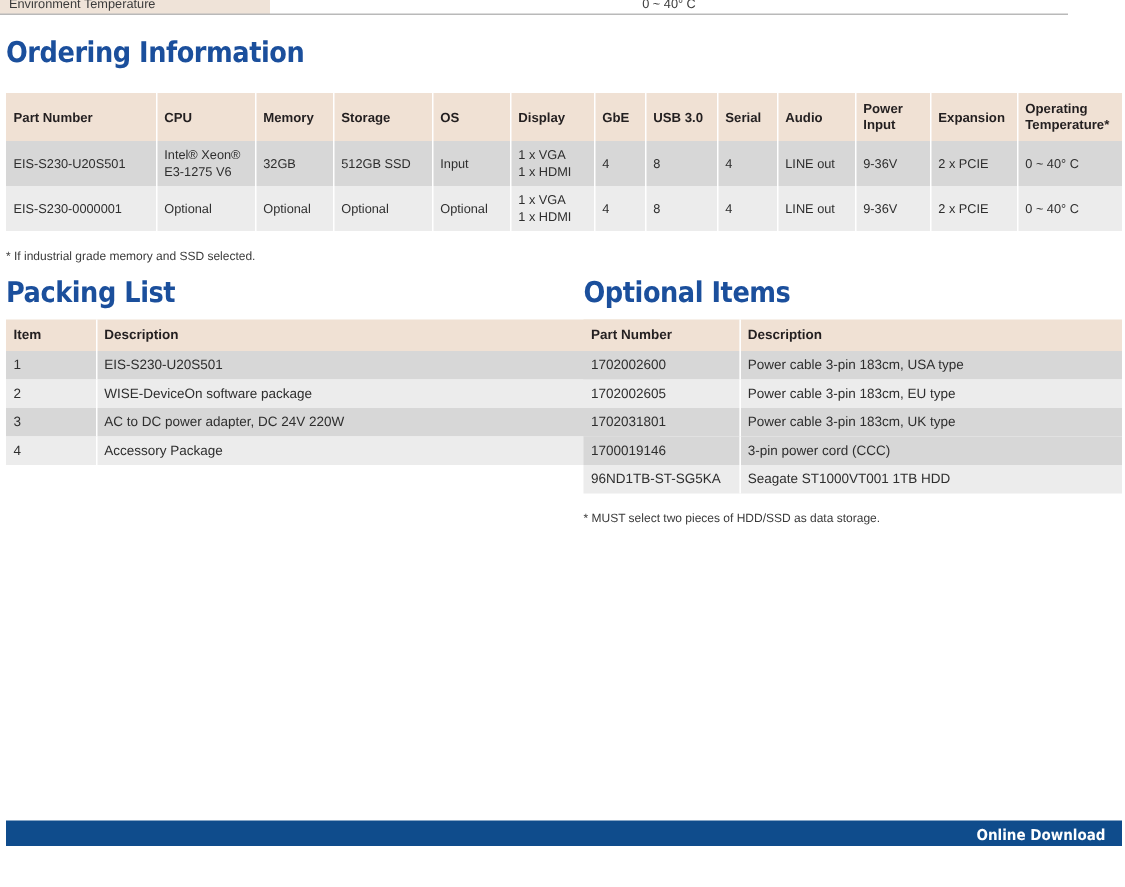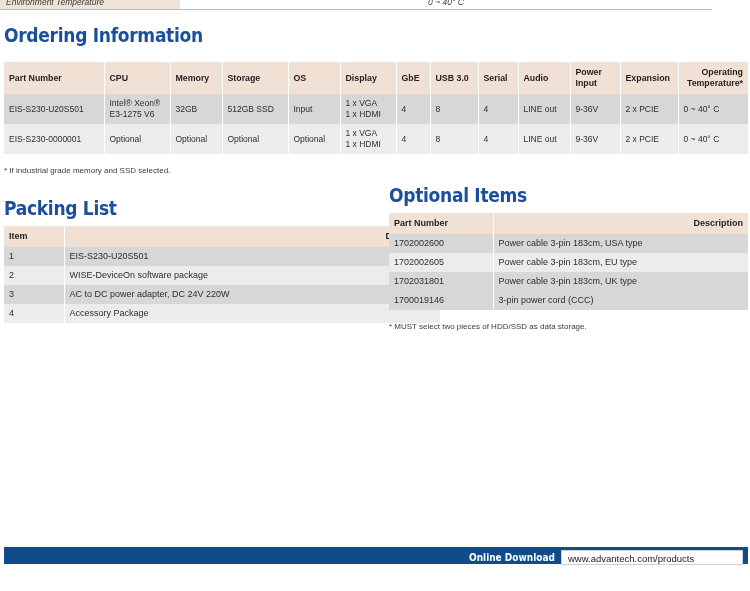--- a/index.html
+++ b/index.html
@@ -17,21 +17,20 @@
     -webkit-font-smoothing: antialiased;
   }
 
   
   .spec-strip {
     position: absolute;
     top: 0; left: 0;
     width: 712px;
     height: 10px;
     overflow: hidden;
-    font-style: italic;
   }
   .spec-strip .cellA {
     position: absolute;
     left: 0; top: -6px;
     width: 180px;
     height: 16px;
     background: #efe3d8;
     font-size: 8.5px;
     line-height: 16px;
     padding-left: 6px;
@@ -79,21 +78,21 @@
     background: #f0e1d4;
     color: #231f20;
     font-weight: bold;
     text-align: left;
     padding: 5px 5px;
     vertical-align: middle;
     border-right: 1px solid #ffffff;
     font-size: 9px;
     line-height: 11px;
   }
-  table.adv th:last-child { border-right: none; text-align: right; }
+  table.adv th:last-child { border-right: none; }
   table.adv td {
     padding: 4px 5px;
     vertical-align: middle;
     border-right: 1px solid #ffffff;
     color: #2e2e2e;
     line-height: 11px;
   }
   table.adv td:last-child { border-right: none; }
   table.adv tr.r-odd td  { background: #d7d7d7; }
   table.adv tr.r-even td { background: #ececec; }
@@ -103,21 +102,21 @@
   #ordering-table table.adv td { font-size: 8.5px; }
   #ordering-table table.adv th { font-size: 8.8px; }
 
   .note {
     font-size: 8px;
     color: #3a3a3a;
     margin-top: 12px;
   }
 
   
-  #packing-block { position: absolute; left: 4px; top: 197px; width: 436px; }
+  #packing-block { position: absolute; left: 4px; top: 184px; width: 436px; }
   #optional-block { position: absolute; left: 389px; top: 184px; width: 359px; }
   .block-table-wrap { margin-top: 7px; }
 
   
   .col-item  { width: 60px; }
   .col-pn    { width: 104px; }
 
   
   #footer-bar {
     position: absolute;
@@ -297,24 +296,27 @@
           <td>Power cable 3-pin 183cm, EU type</td>
         </tr>
         <tr class="r-odd">
           <td>1702031801</td>
           <td>Power cable 3-pin 183cm, UK type</td>
         </tr>
         <tr class="r-odd">
           <td>1700019146</td>
           <td>3-pin power cord (CCC)</td>
         </tr>
+        <tr class="r-even">
+          <td>96ND1TB-ST-SG5KA</td>
+          <td>Seagate ST1000VT001 1TB HDD</td>
+        </tr>
       </tbody>
     </table>
     <div class="note">* MUST select two pieces of HDD/SSD as data storage.</div>
   </div>
 </div>
 
 <div id="footer-bar">
   <div id="footer-inner">
     <span id="online-download-label">Online Download</span>
-    <span id="download-url-box">www.advantech.com/products</span>
   </div>
 </div>
 
 </body></html>

